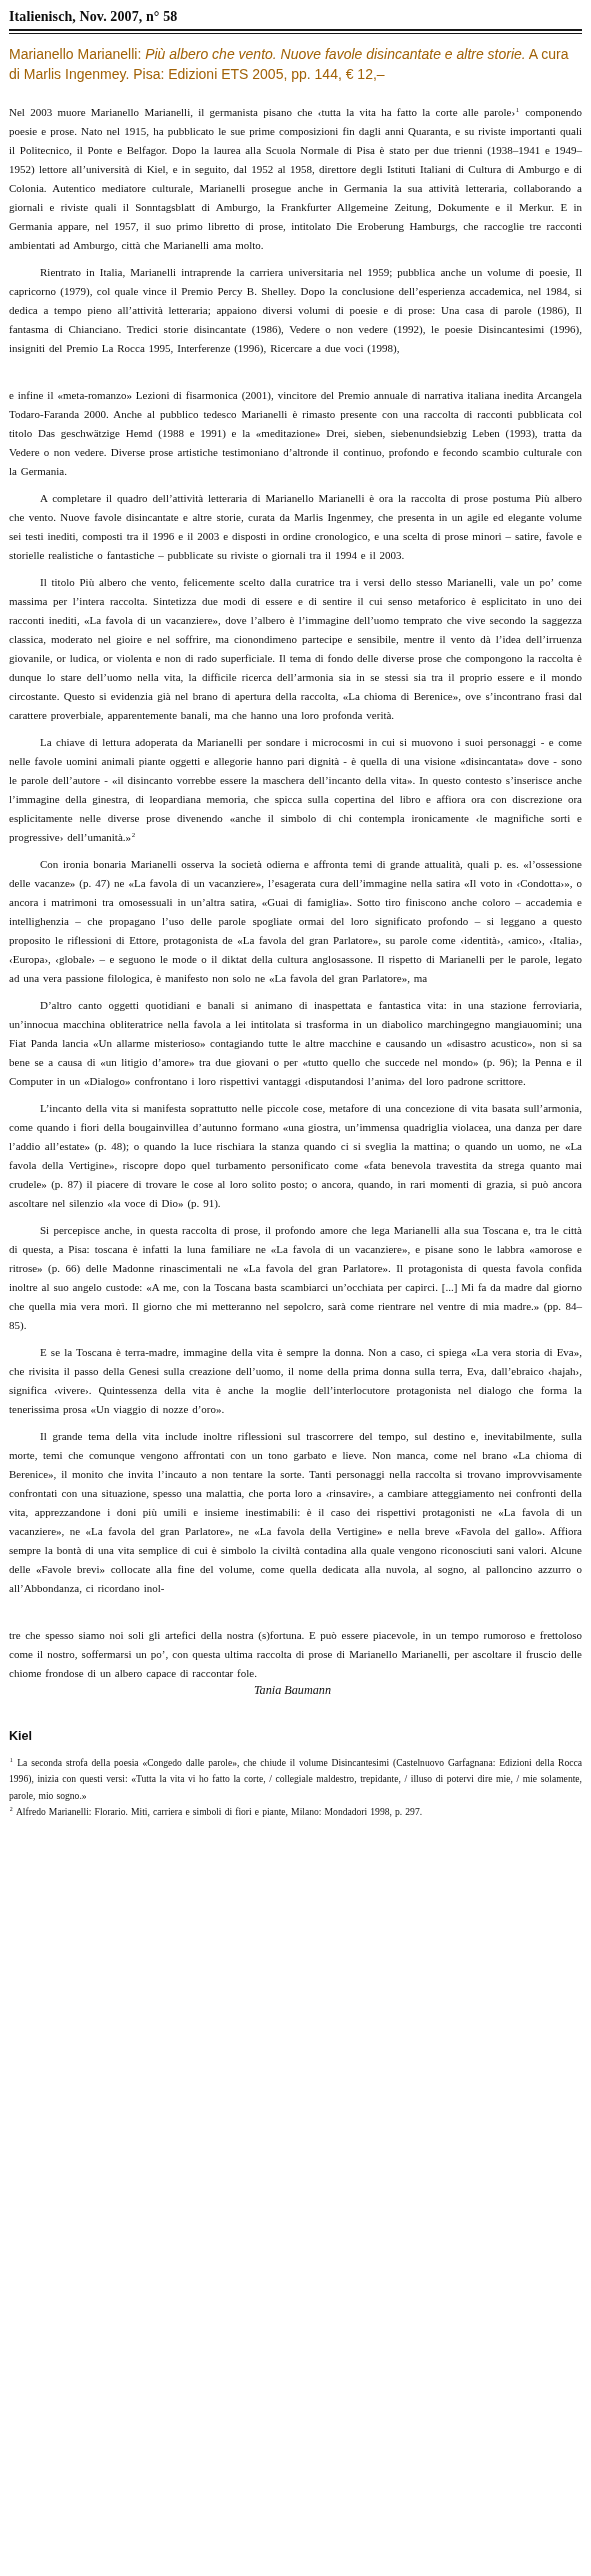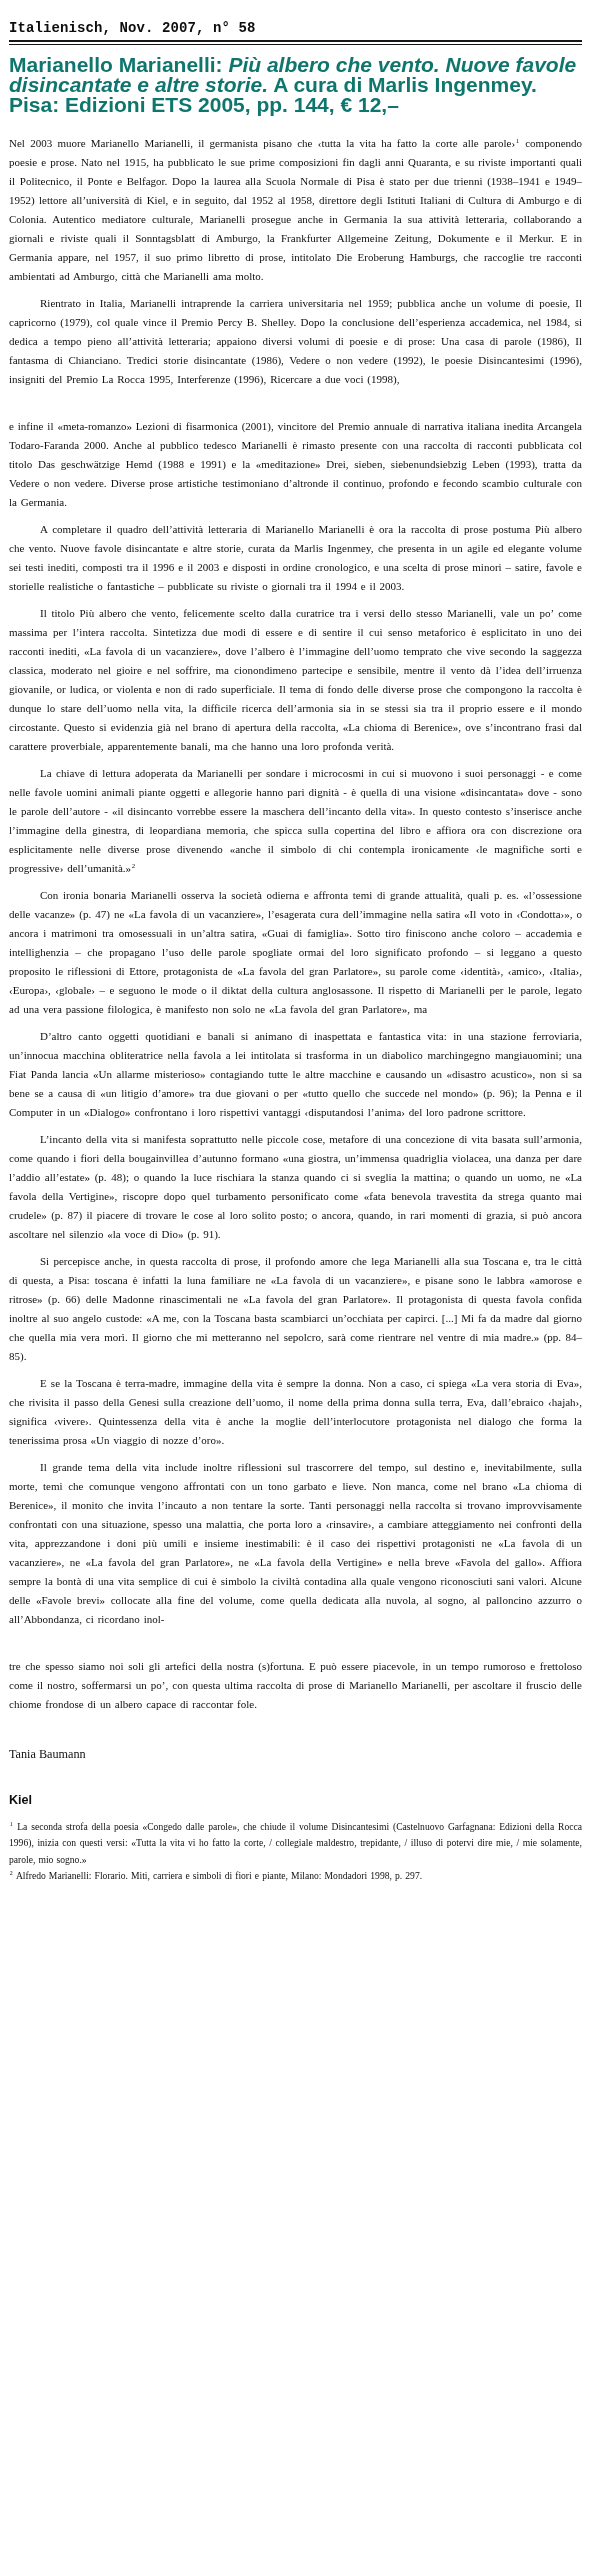--- a/index.html
+++ b/index.html
@@ -8,63 +8,63 @@
     height: 2576px;
     box-sizing: border-box;
     background: #ffffff;
     color: #101010;
     padding: 3px 9px 0 9px;
     overflow: hidden;
     font-family: "Liberation Serif", serif;
     position: relative;
   }
   .journal-line {
-    font-family: Liberation Mono, monospace;
+    font-family: Liberation Serif, serif;
     font-weight: 700;
     font-size: 14px;
     letter-spacing: 0.1px;
-    margin-top: 17px;
+    margin-top: 6px;
     color: #0d0d0d;
   }
   .rule {
     margin-top: 3.7px;
     height: 2.2px;
     border-top: 2.2px solid #161616;
     border-bottom: 1.1px solid #161616;
   }
   .title {
     margin: 10.3px 0 0 0;
     font-family: "Liberation Sans", sans-serif;
-    font-weight: 700;
-    font-size: 21px;
+    font-weight: 400;
+    font-size: 14px;
     line-height: 20px;
-    color: #0f766e;
+    color: #a16207;
   }
   .title .italic { font-style: italic; }
   .article {
     margin-top: 19px;
     font-size: 11px;
     line-height: 19px;
     text-align: justify;
     word-spacing: 1.1px;
   }
   .article p.para { margin: 0; }
   .article p.para.indent { text-indent: 31px; margin-top: 8px; }
   .article p.para.gap { margin-top: 28px; }
   .italic { }
   sup.fnref {
     font-size: 0.62em;
     vertical-align: super;
     line-height: 0;
     padding: 0 0.7px;
   }
   .signature {
-    margin-top: 33px;
     padding-right: 6px;
-    text-align: left;
+    text-align: center;
+    font-style: italic;
     font-size: 12.2px;
   }
   .note-heading {
     margin-top: 31px;
     font-family: "Liberation Sans", sans-serif;
     font-weight: 700;
     font-size: 12.6px;
   }
   .notes {
     margin-top: 12px;

